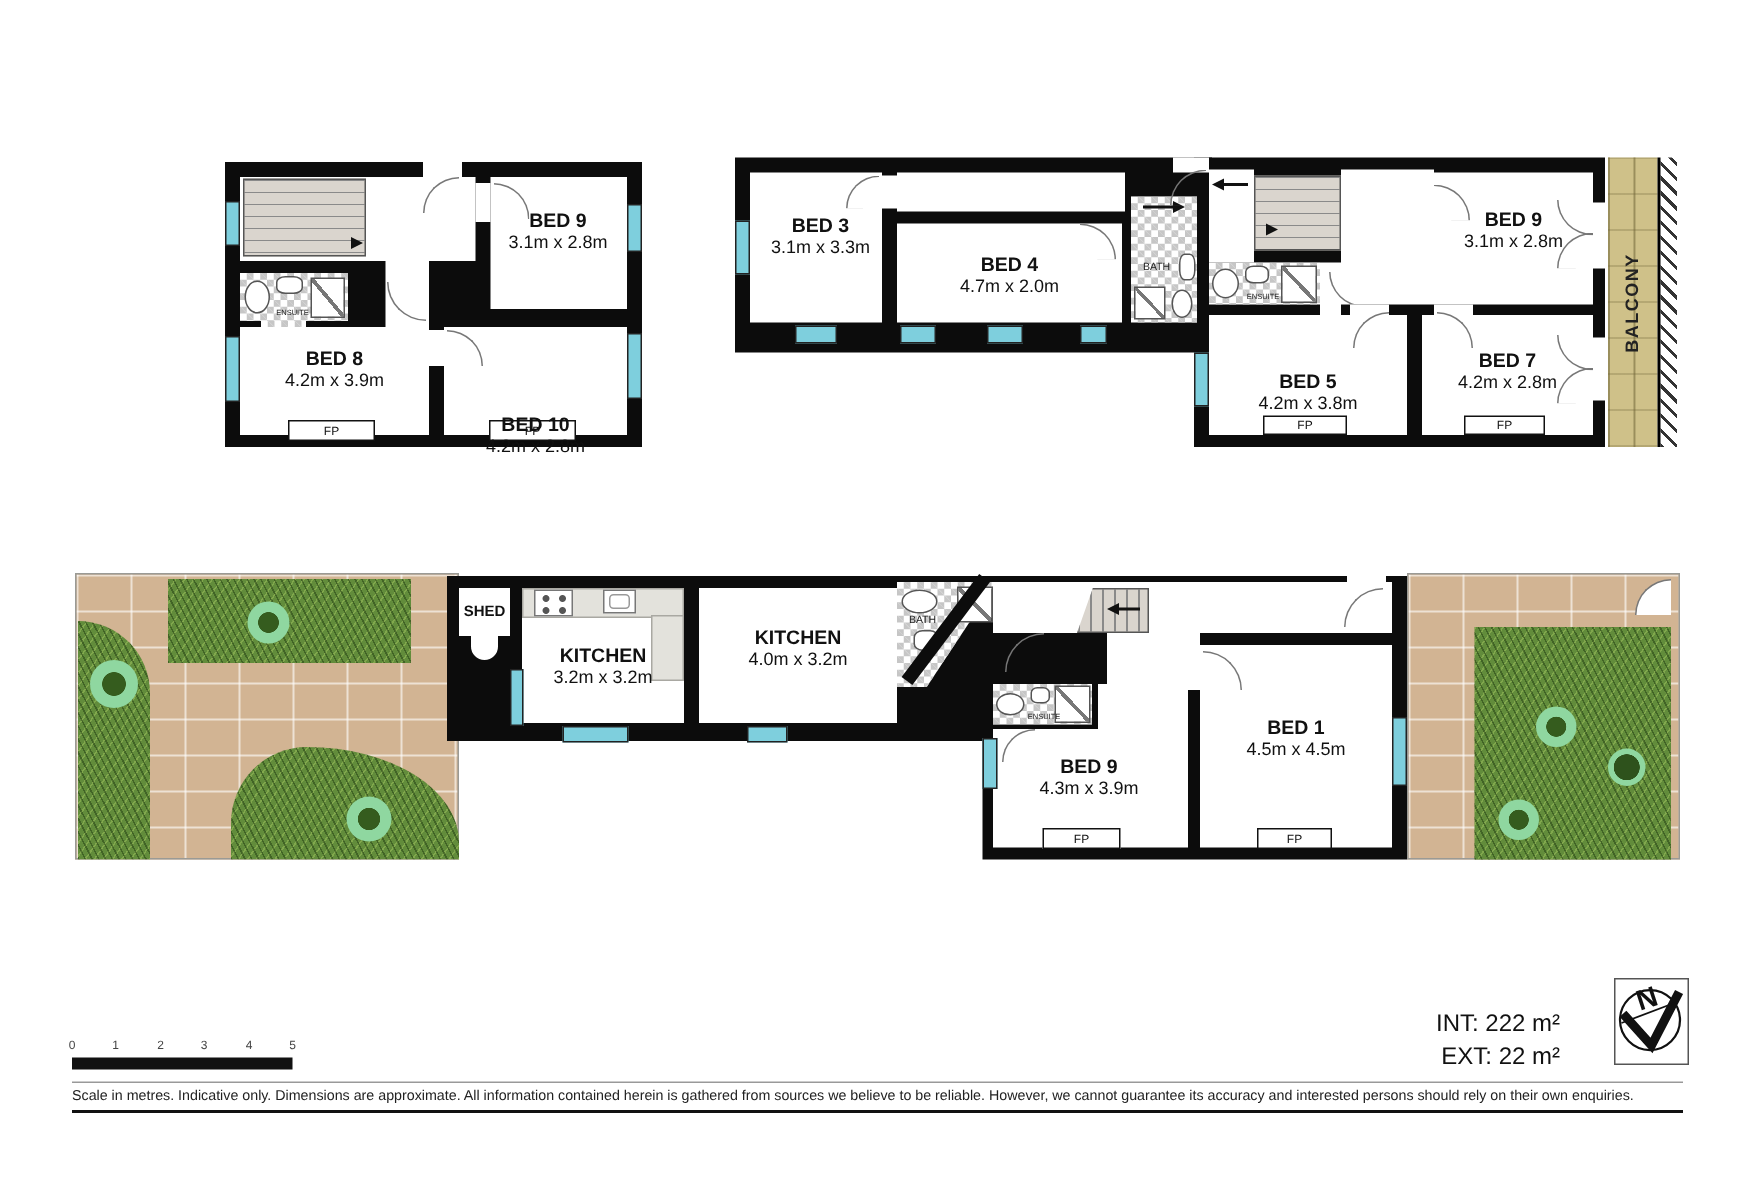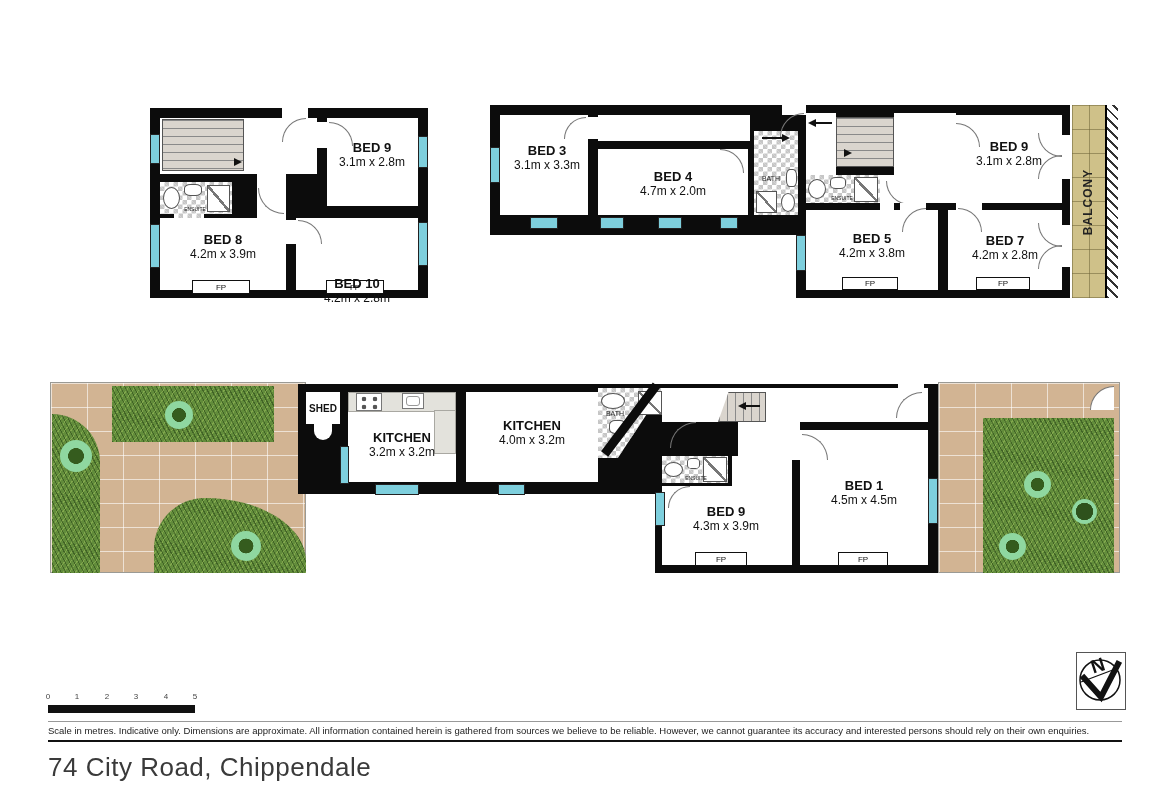--- a/index.html
+++ b/index.html
@@ -170,21 +170,21 @@
     <div class="abs hatch" style="left:615px;top:0;width:13px;height:193px;"></div>
 
     <div class="rlabel" style="left:57px;top:52px;">
       <div class="rname">BED 3</div>
       <div class="rdims">3.1m x 3.3m</div>
     </div>
     <div class="rlabel" style="left:183px;top:78px;">
       <div class="rname">BED 4</div>
       <div class="rdims">4.7m x 2.0m</div>
     </div>
-    <div class="rlabel" style="left:382px;top:140px;">
+    <div class="rlabel" style="left:382px;top:156px;">
       <div class="rname">BED 5</div>
       <div class="rdims">4.2m x 3.8m</div>
     </div>
     <div class="rlabel" style="left:519px;top:48px;">
       <div class="rname">BED 9</div>
       <div class="rdims">3.1m x 2.8m</div>
     </div>
     <div class="rlabel" style="left:515px;top:142px;">
       <div class="rname">BED 7</div>
       <div class="rdims">4.2m x 2.8m</div>
@@ -279,28 +279,31 @@
   <div class="abs" style="left:48px;top:692px;width:160px;height:22px;">
     <span class="scale-num" style="left:0;top:0;">0</span>
     <span class="scale-num" style="left:29px;top:0;">1</span>
     <span class="scale-num" style="left:59px;top:0;">2</span>
     <span class="scale-num" style="left:88px;top:0;">3</span>
     <span class="scale-num" style="left:118px;top:0;">4</span>
     <span class="scale-num" style="left:147px;top:0;">5</span>
     <div class="abs" style="left:0;top:13px;width:147px;height:8px;background:#111;"></div>
   </div>
 
+  <div class="abs" style="left:900px;top:672px;width:140px;height:44px;text-align:right;font:400 16px/22px 'Liberation Sans',sans-serif;color:#111;">
+    <div>INT: 222 m²</div>
+    <div>EXT: 22 m²</div>
+  </div>
   <div class="abs" style="left:1076px;top:652px;width:50px;height:58px;border:1.5px solid #555;background:#fff;">
     <svg width="47" height="55" viewBox="0 0 47 55">
       <circle cx="23" cy="27" r="20" fill="#fff" stroke="#111" stroke-width="1.5"></circle>
       <path d="M7 25 L24 44 L41 11" fill="none" stroke="#111" stroke-width="6" stroke-linecap="square"></path>
       <path d="M4 29 L41 15" fill="none" stroke="#111" stroke-width="1.2"></path>
       <text x="21" y="19" font-size="19" font-weight="bold" font-family="Liberation Sans, sans-serif" text-anchor="middle" transform="rotate(-18 21 13)" fill="#111">N</text>
     </svg>
   </div>
 
   <div class="abs" style="left:48px;top:721px;width:1074px;border-top:1px solid #999;border-bottom:2px solid #111;padding:3px 0 4px 0;">
     <div style="font:400 9.5px/11px 'Liberation Sans',sans-serif;color:#222;">Scale in metres. Indicative only. Dimensions are approximate. All information contained herein is gathered from sources we believe to be reliable. However, we cannot guarantee its accuracy and interested persons should rely on their own enquiries.</div>
   </div>
 
-  <div class="abs" style="left:48px;top:752px;font:400 26px/30px 'Liberation Sans',sans-serif;color:#3a3a3a;letter-spacing:.5px;">74 City Road, Chippendale</div>
 
 </div>
 
 </body></html>

